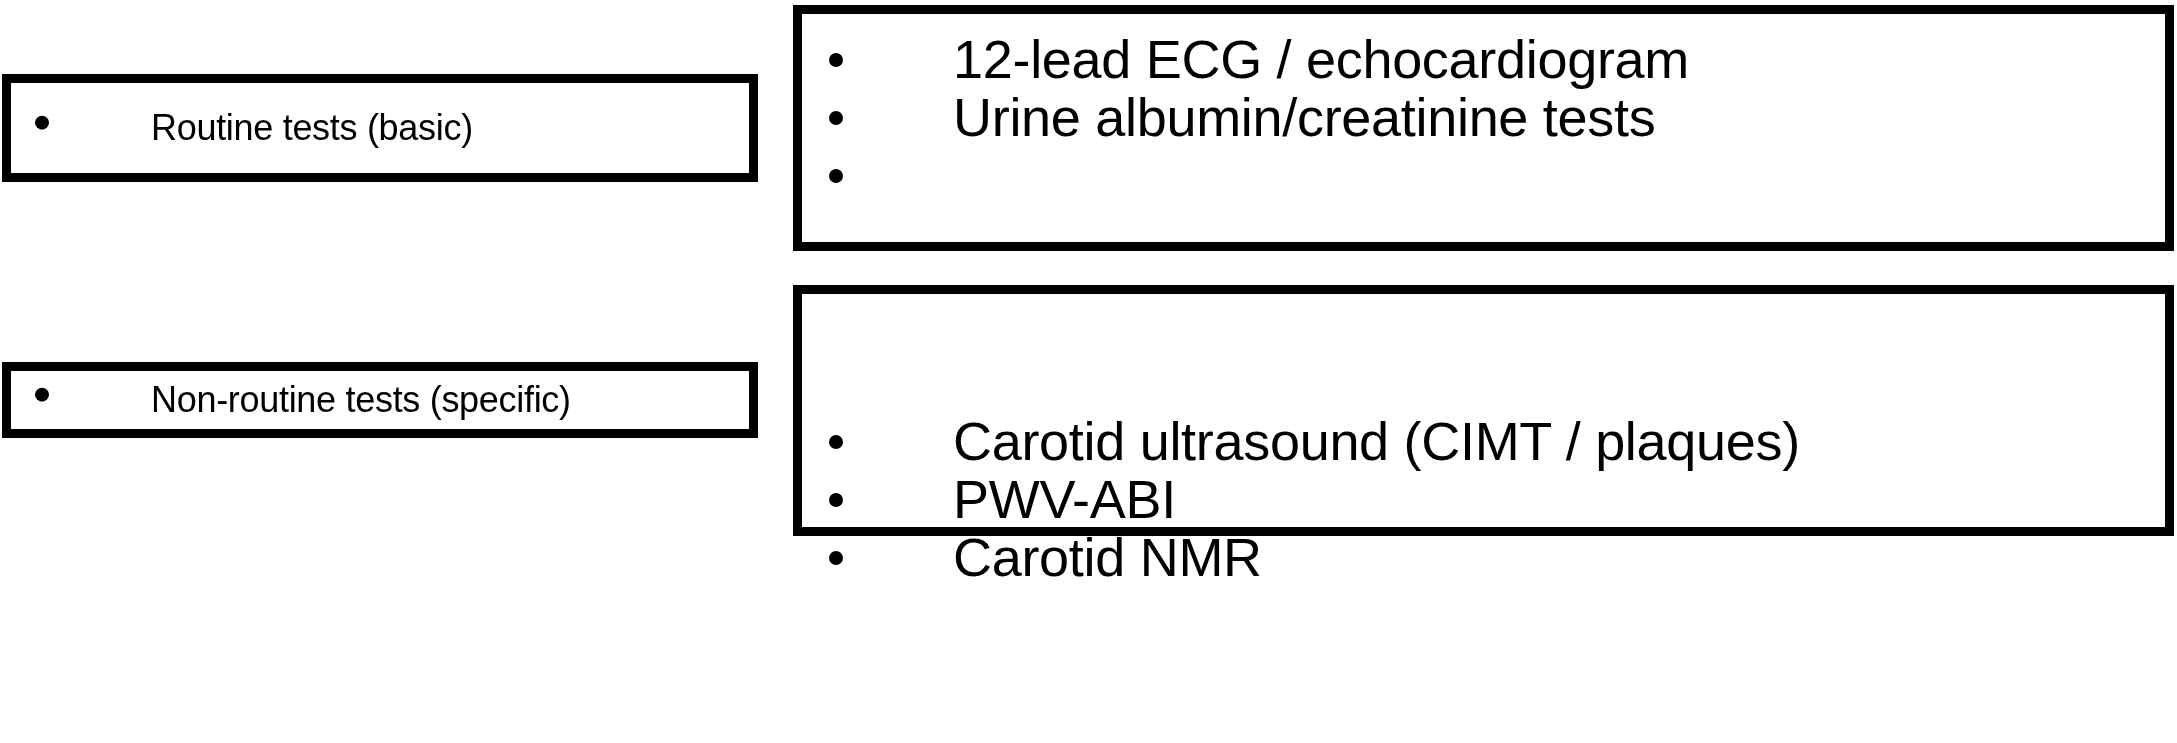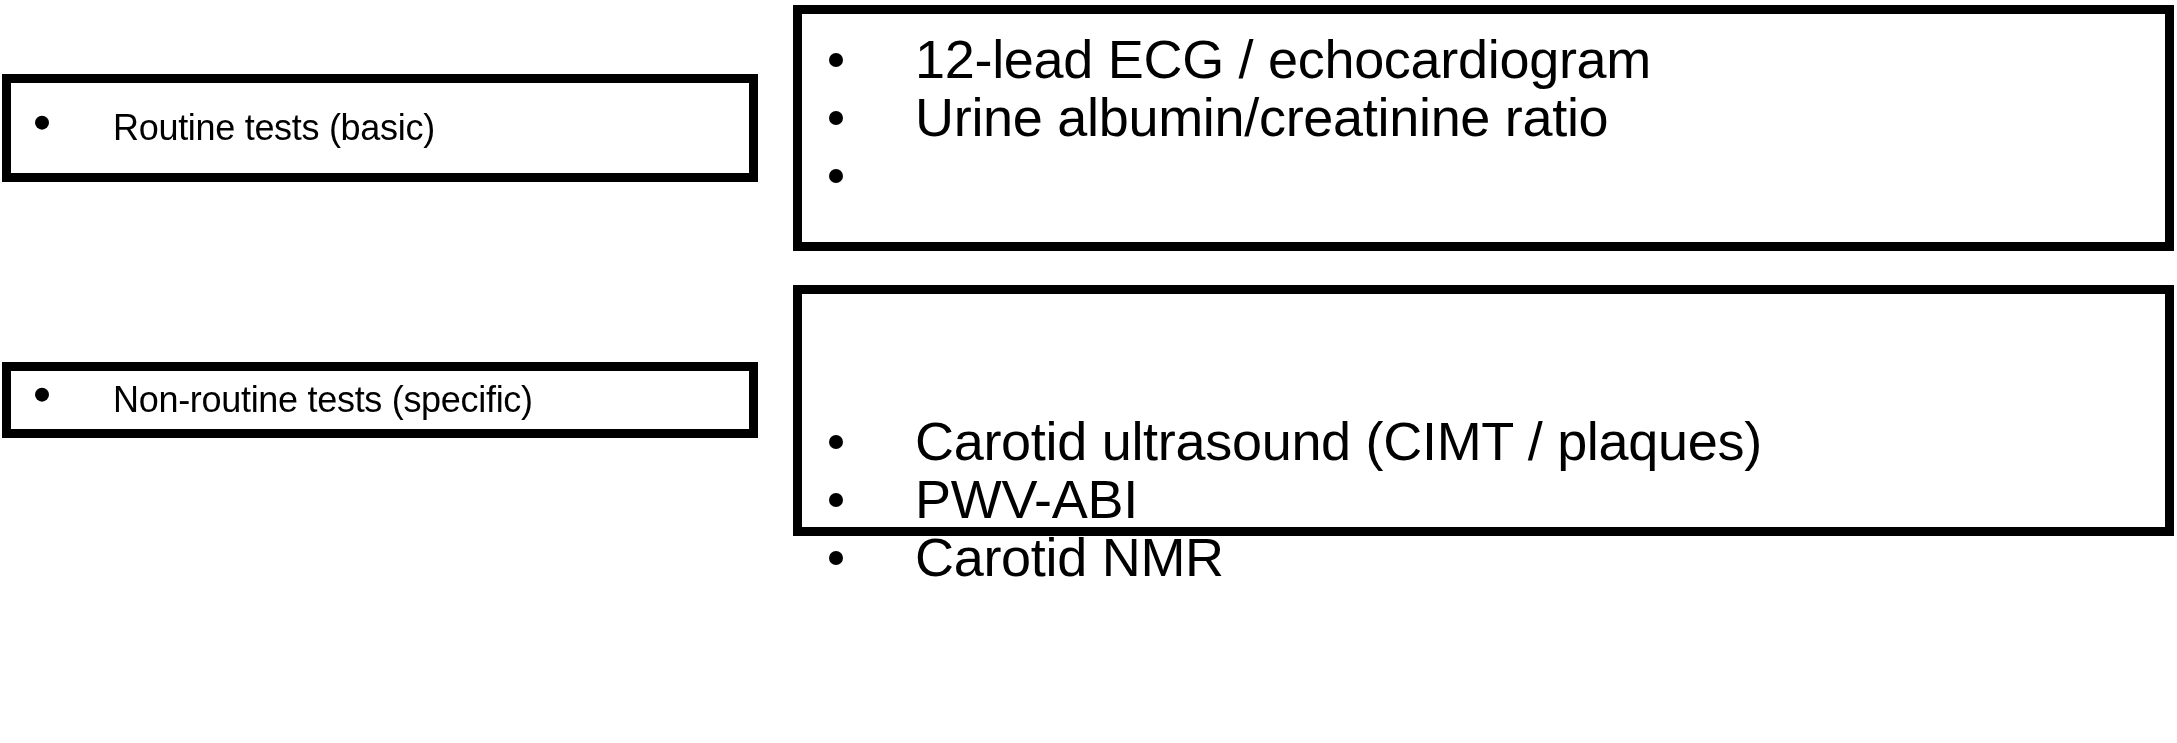--- a/index.html
+++ b/index.html
@@ -57,20 +57,21 @@
   .bullet-list {
     list-style: none;
     margin: 0;
     padding: 0;
     position: absolute;
   }
   .bullet-row {
     display: flex;
     align-items: baseline;
     white-space: nowrap;
+    gap: 38px;
   }
   .bullet-mark {
     display: inline-block;
     width: 14px;
     height: 14px;
     border-radius: 50%;
     background: #000000;
     flex: 0 0 auto;
     position: relative;
     top: -10px;
@@ -145,21 +146,21 @@
   </div>
 
   <div class="box" id="box-routine-list">
     <ul class="bullet-list">
       <li class="bullet-row">
         <span class="bullet-mark"></span>
         <span class="bullet-text">12-lead ECG / echocardiogram</span>
       </li>
       <li class="bullet-row">
         <span class="bullet-mark"></span>
-        <span class="bullet-text">Urine albumin/creatinine ratio</span>
+        <span class="bullet-text">Urine albumin/creatinine tests</span>
       </li>
       <li class="bullet-row">
         <span class="bullet-mark"></span>
       </li>
     </ul>
   </div>
 
   <div class="box" id="box-nonroutine-list">
     <ul class="bullet-list">
       <li class="bullet-row">

